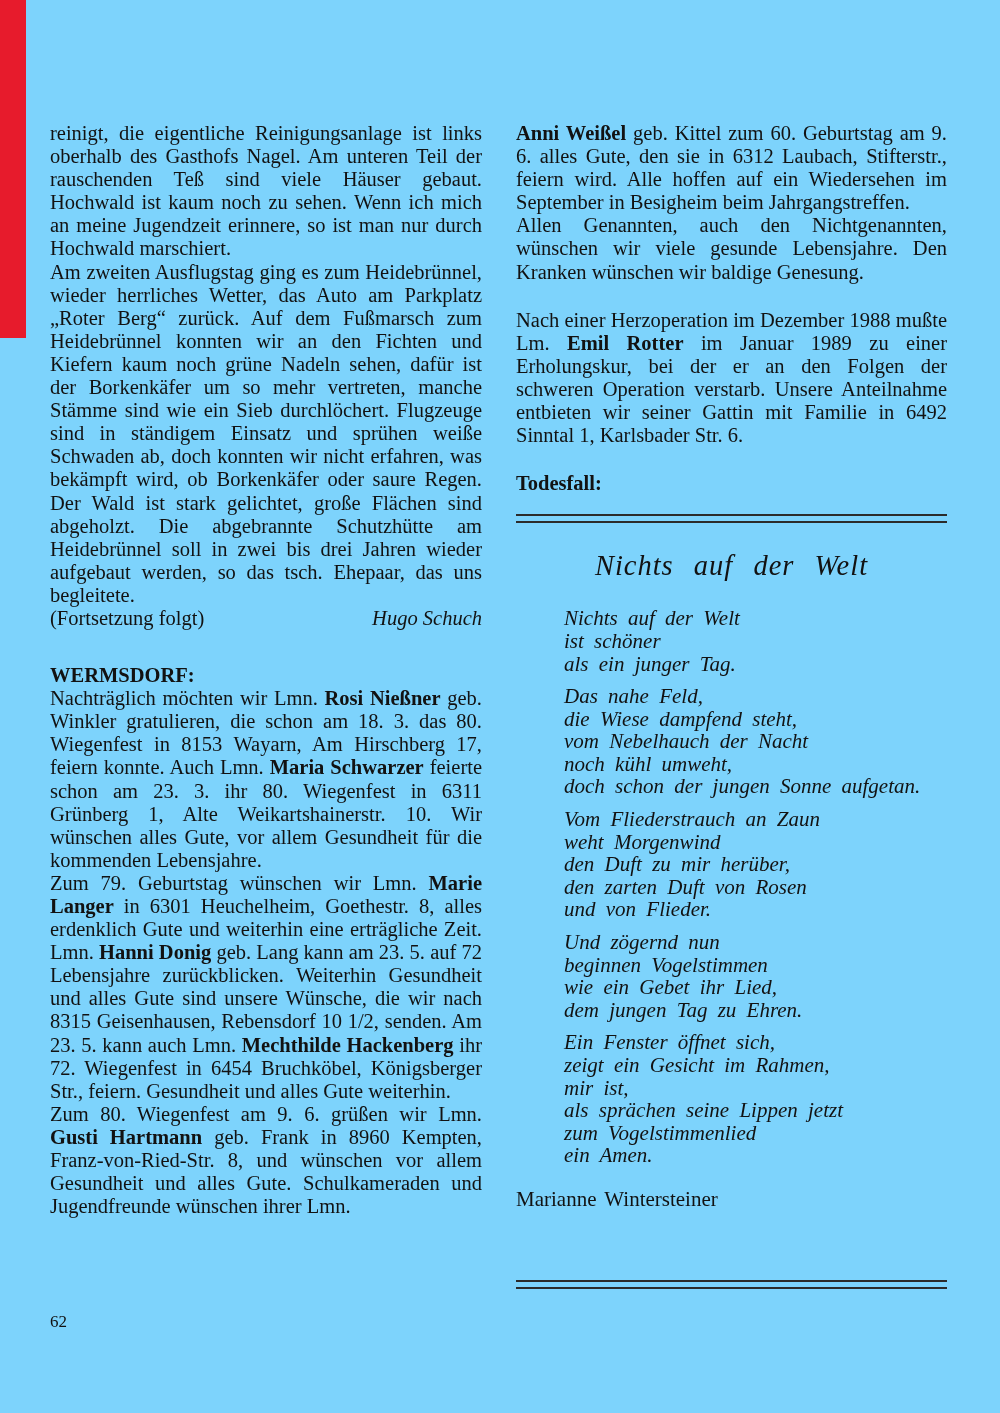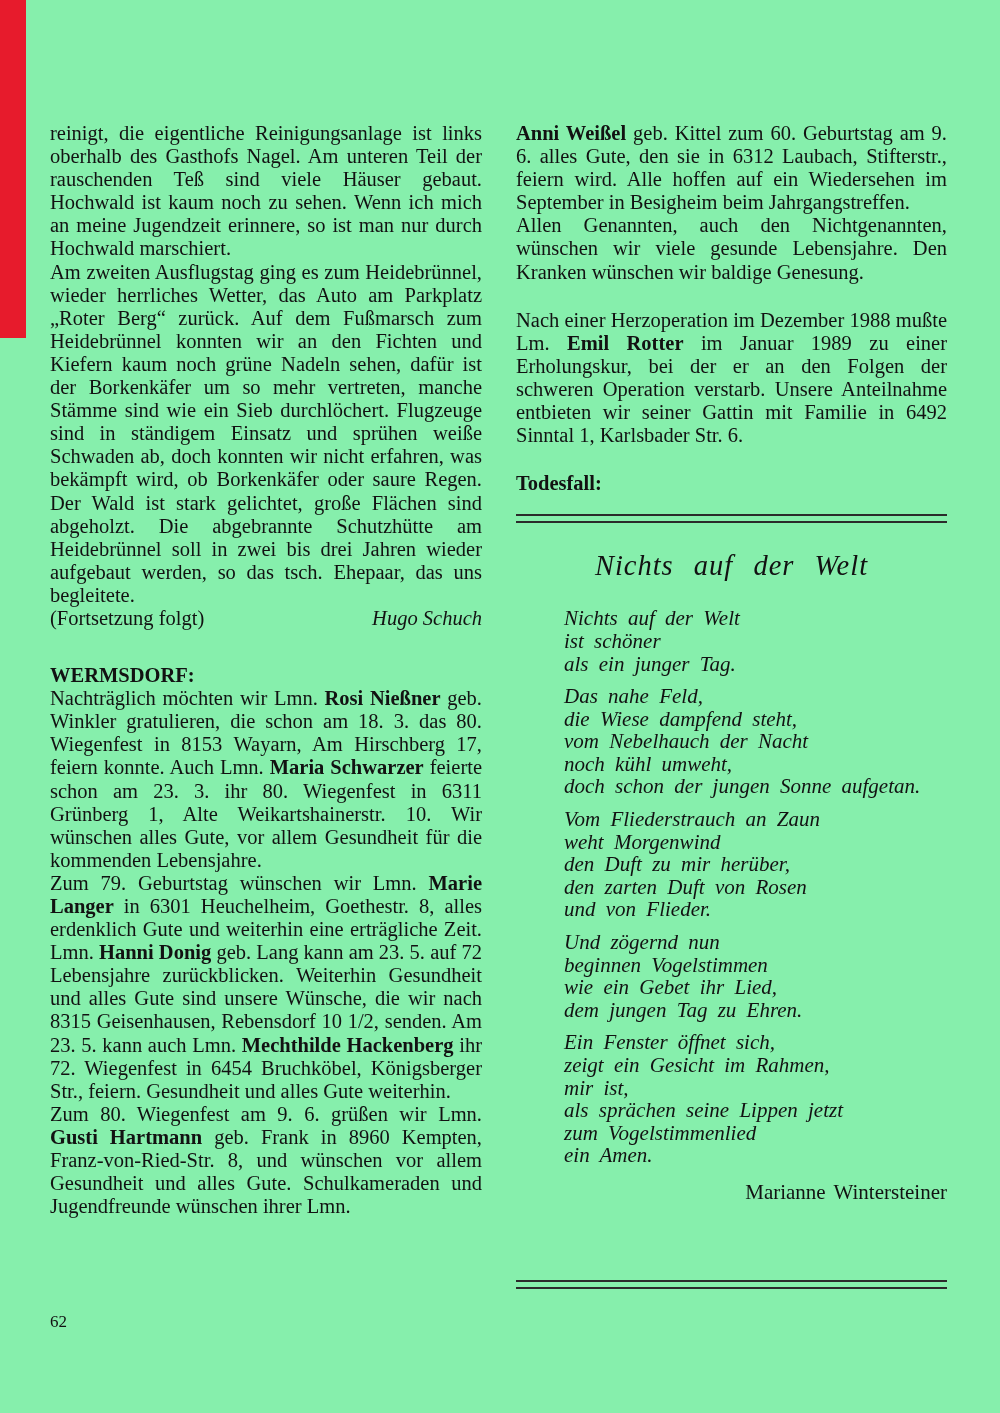--- a/index.html
+++ b/index.html
@@ -6,21 +6,21 @@
   html, body { margin: 0; padding: 0; }
   body {
     width: 1000px; height: 1413px;
     background: #ffffff;
     font-family: "Liberation Serif", serif;
     color: #121212;
   }
   .scan-page {
     position: relative;
     width: 1000px; height: 1413px;
-    background: #86efac;
+    background: #7dd3fc;
     overflow: hidden;
   }
   .red-bar {
     position: absolute;
     left: 0; top: 0;
     width: 26px; height: 338px;
     background: #e71b2c;
   }
   .col { position: absolute; top: 122px; }
   .col-left  { left: 50px;  width: 432px; }
@@ -74,24 +74,24 @@
   }
   .poem {
     font-style: italic;
     font-size: 21px;
     line-height: 22.6px;
     margin: 25px 0 0 48px;
     word-spacing: 5px;
   }
   .poem .stanza { margin-bottom: 10px; }
   .poem-author {
-    text-align: right;
+    text-align: left;
     font-size: 21px;
     line-height: 23px;
-    margin-top: 14px;
+    margin-top: 21px;
     word-spacing: 3px;
   }
   .page-number {
     position: absolute;
     left: 50px; top: 1312px;
     font-size: 17px;
   }
 </style>
 </head>
 <body>

